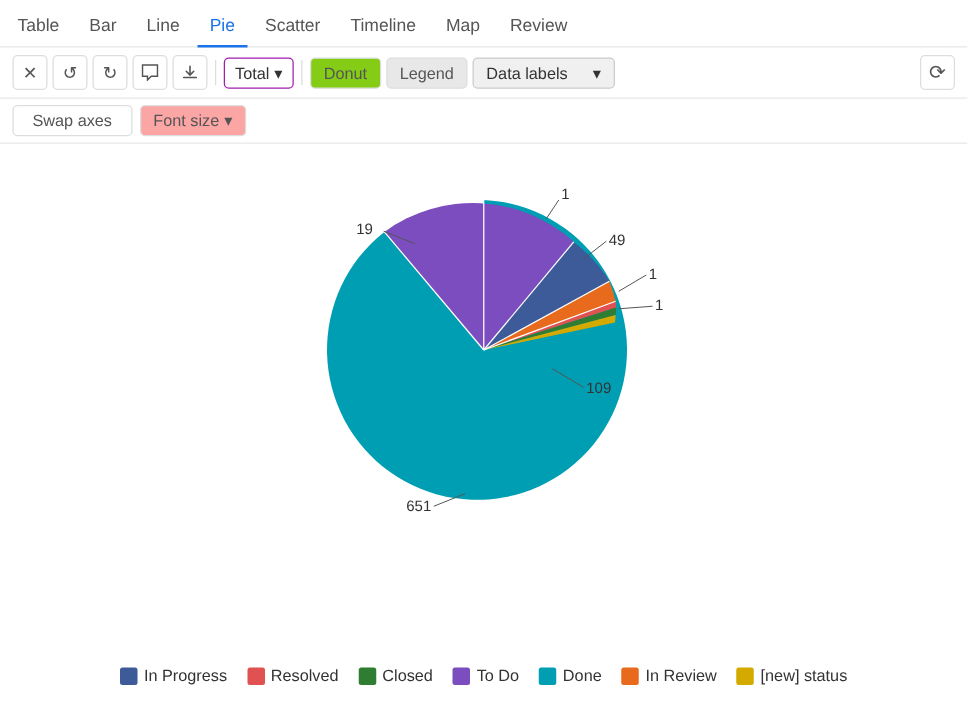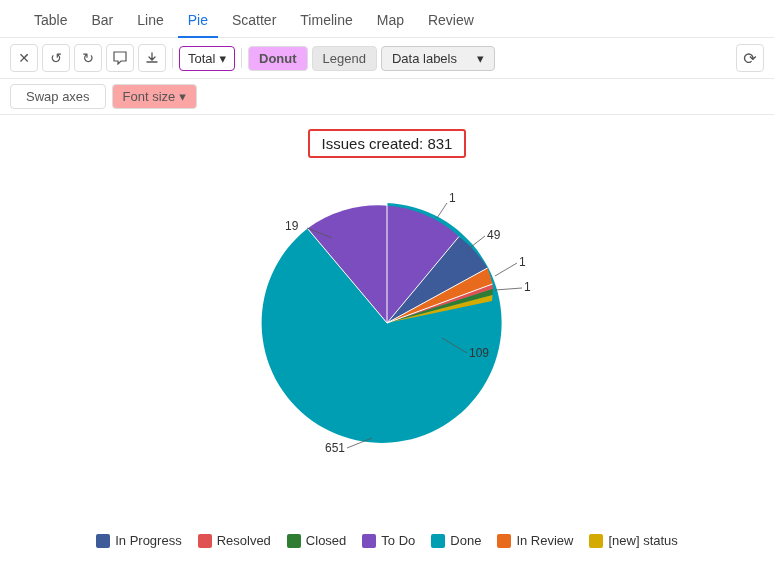--- a/index.html
+++ b/index.html
@@ -10,21 +10,21 @@
       height: 562px;
       overflow: hidden;
       font-size: 13px;
       color: #333;
     }
 
     
     .chart-types {
       display: flex;
       align-items: center;
-      padding: 8px 24px 0;
+      padding: 8px 4px 0;
       border-bottom: 1px solid #e8e8e8;
       gap: 4px;
     }
     .chart-tab {
       padding: 4px 10px 8px;
       cursor: pointer;
       color: #555;
       font-size: 14px;
       border-bottom: 2px solid transparent;
       margin-bottom: -1px;
@@ -70,25 +70,24 @@
       cursor: pointer;
       font-size: 13px;
       display: flex;
       align-items: center;
       gap: 4px;
     }
     .toolbar-toggle {
       padding: 4px 10px;
       border: 1px solid #ddd;
       border-radius: 4px;
-      background: #f0abfc;
-      cursor: pointer;
-      font-size: 13px;
-      color: #555;
-      font-weight: bold;
+      background: #84cc16;
+      cursor: pointer;
+      font-size: 13px;
+      color: #555;
     }
     .toolbar-toggle.active {
       background: #e8e8e8;
       font-weight: 500;
     }
     .toolbar-toggle-outlined {
       padding: 4px 10px;
       border: 1px solid #ccc;
       border-radius: 4px;
       background: #f0f0f0;
@@ -232,21 +231,20 @@
 
 <div class="toolbar-row2">
   <button class="swap-axes-btn">Swap axes</button>
   <div class="font-size-btn">
     <span>Font size</span>
     <span>▾</span>
   </div>
 </div>
 
 <div class="chart-area">
-  <div class="chart-title-box">Issues created: 831</div>
 
   <div class="pie-container">
     <svg class="pie-chart" viewBox="0 0 340 300">
 
       <path d="M170,155 L170,35 A120,120 0 1,1 90.5,60.5 Z" fill="#009eb3"></path>
 
       <path d="M170,155 L90.5,60.5 A120,120 0 0,1 242,68.5 Z" fill="#7c4dbe"></path>
 
       <path d="M170,155 L242,68.5 A120,120 0 0,1 270.5,100 Z" fill="#3d5a99"></path>
 

